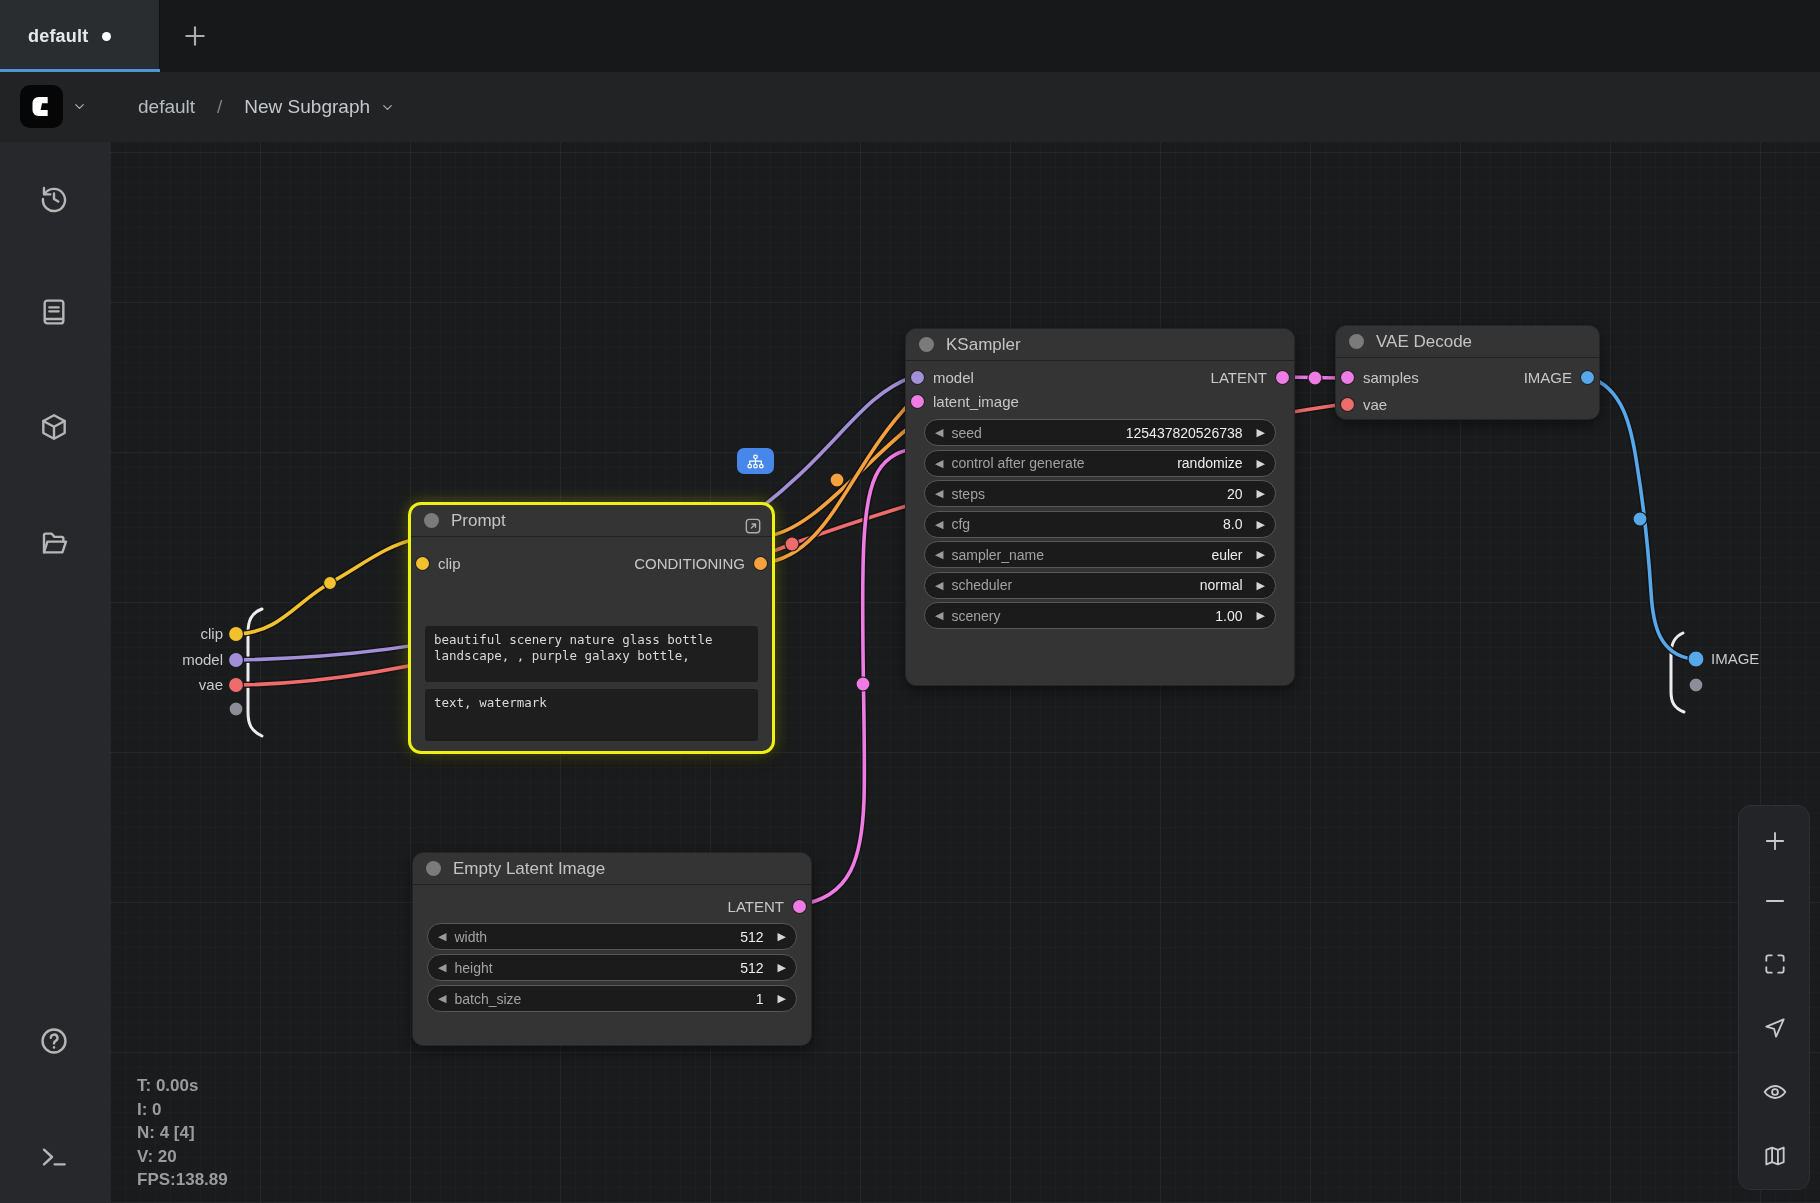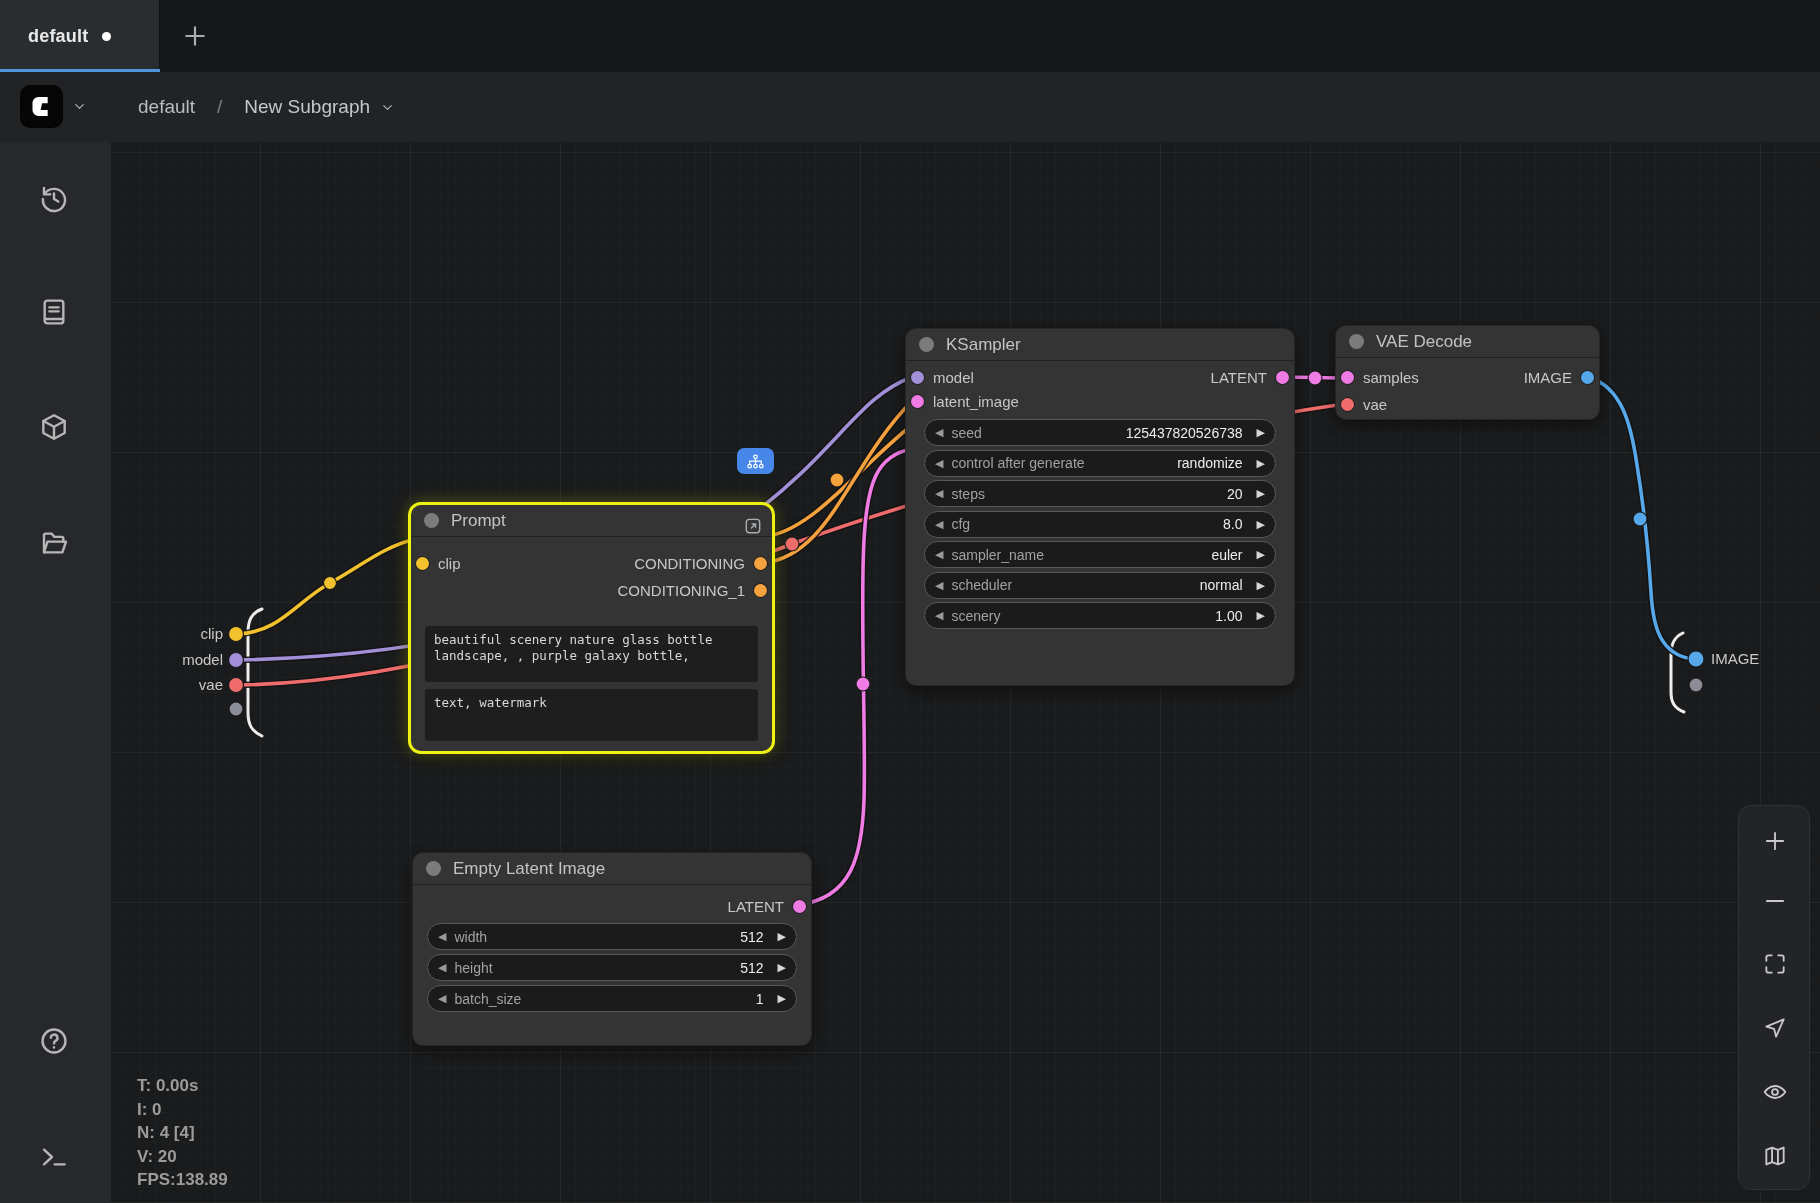--- a/index.html
+++ b/index.html
@@ -296,25 +296,20 @@
         <path class="gicon" style="stroke-width:1.7" d="M10 14.5 15 9.5M11 9.5h4v4"></path>
       </svg>
     </div>
     <div class="slot-row" style="height:27px;margin-top:13px">
       <span class="slot-dot" style="--c: #f2c12e;"></span>
       <span class="slot-label">clip</span>
       <span class="slot-spacer"></span>
       <span class="slot-label">CONDITIONING</span>
       <span class="slot-dot" style="--c: #f5a13d;"></span>
     </div>
-    <div class="slot-row" style="height:26px">
-      <span class="slot-spacer"></span>
-      <span class="slot-label">CONDITIONING_1</span>
-      <span class="slot-dot" style="--c: #f5a13d;"></span>
-    </div>
     <div class="textarea" style="top:121px;height:56px">beautiful scenery nature glass bottle landscape, , purple galaxy bottle,</div>
     <div class="textarea" style="top:184px;height:52px">text, watermark</div>
   </div>
 
   <div class="node" style="left:905px;top:328px;width:390px;height:358px">
     <div class="node-header">
       <span class="collapse-dot"></span>
       <span class="node-title">KSampler</span>
     </div>
     <div style="padding-top:4px">

